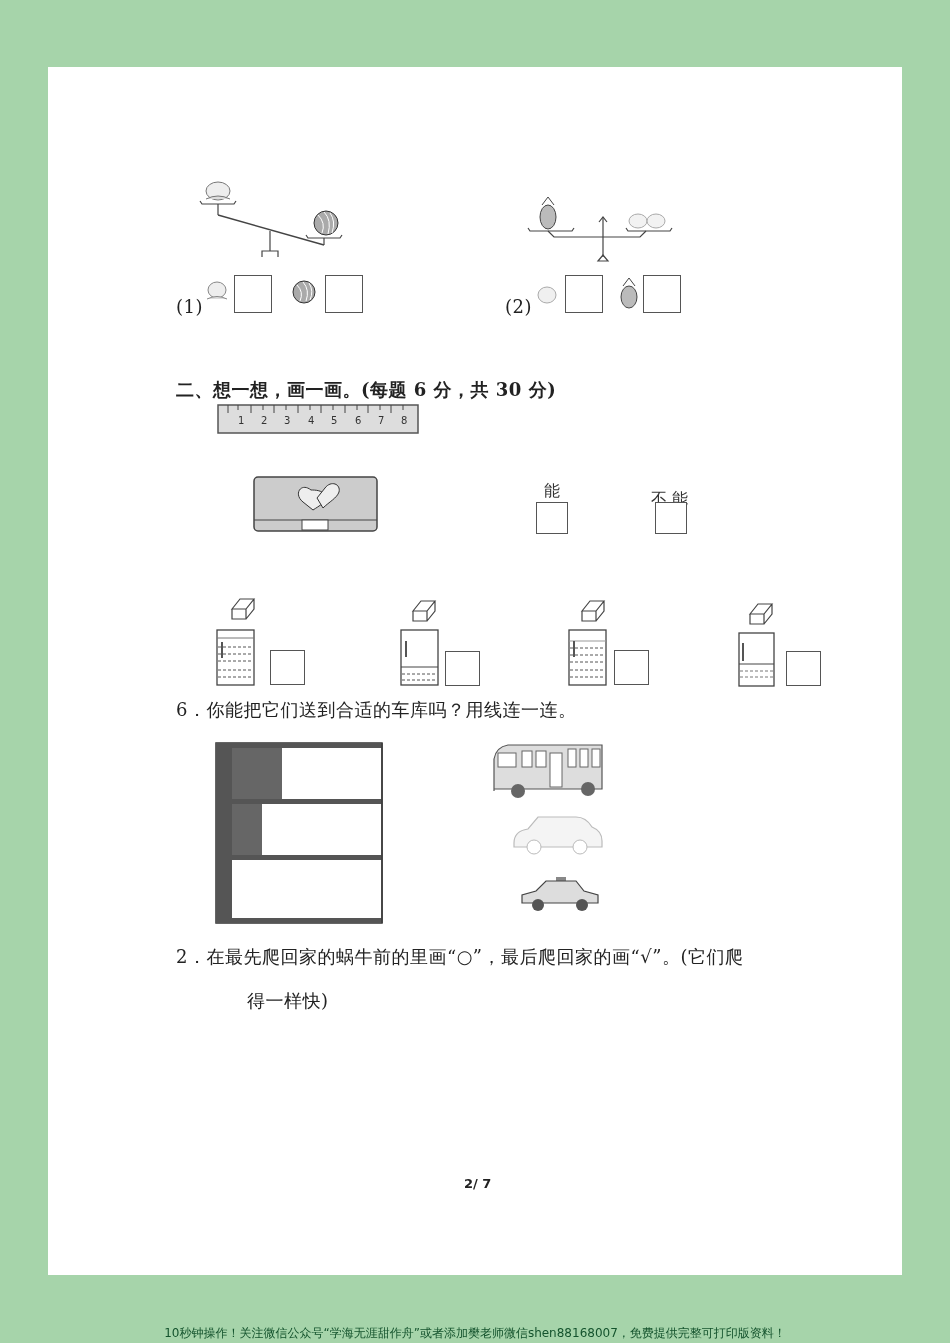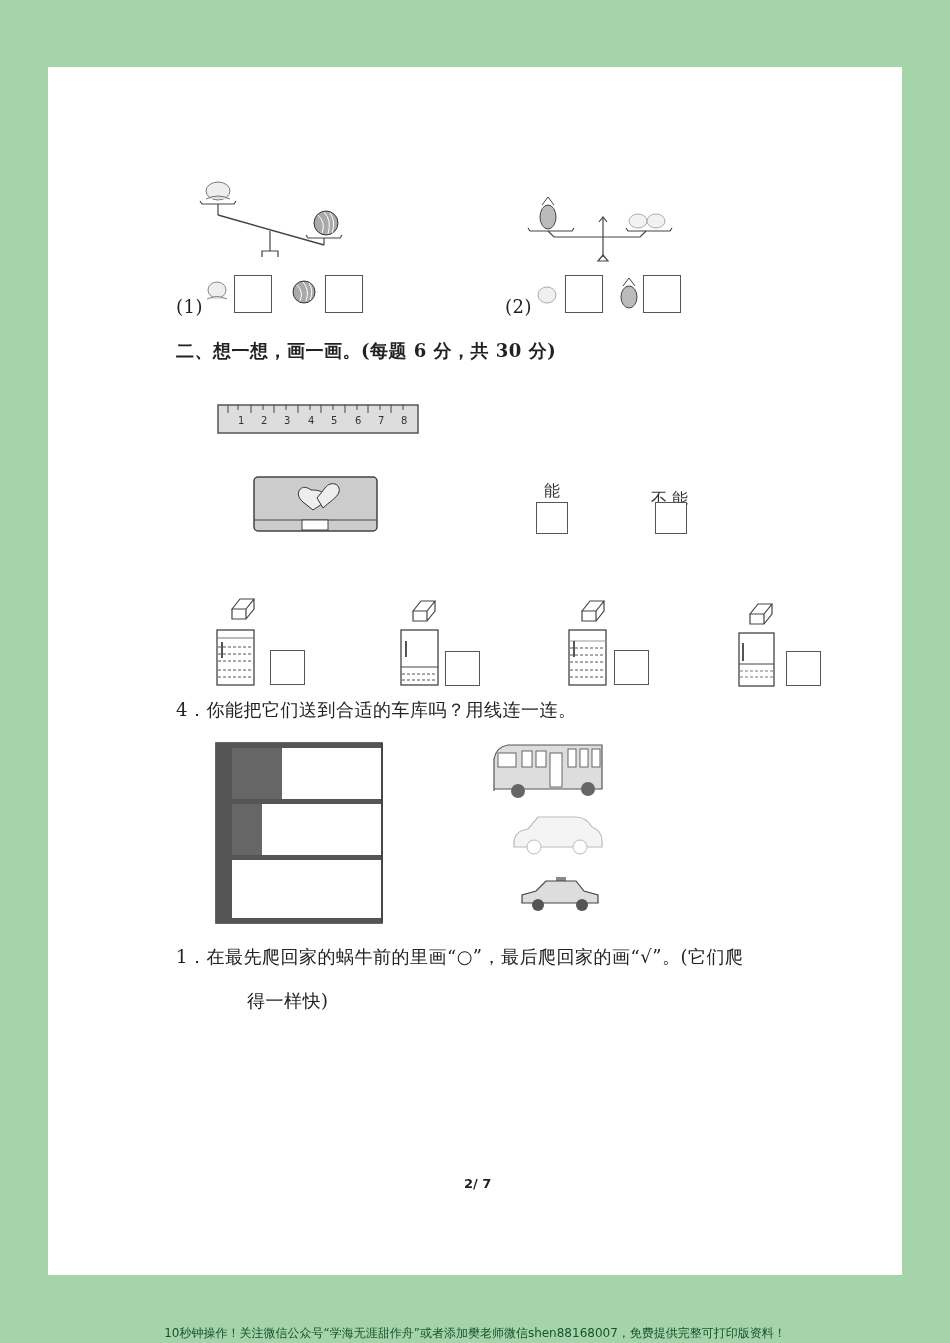--- a/index.html
+++ b/index.html
@@ -1,21 +1,21 @@
 <!DOCTYPE html>
 <html><head>
 <meta charset="utf-8">
 <style>
   html, body { margin:0; padding:0; }
   body { width:950px; height:1343px; background:#a6d4aa; position:relative; overflow:hidden;
          font-family:"DejaVu Serif","Liberation Serif",serif; color:#222; }
   .page { position:absolute; left:48px; top:67px; width:854px; height:1208px; background:#fff; }
   .abs { position:absolute; }
   .qtext { font-size:18px; white-space:nowrap; color:#222; letter-spacing:0.5px; }
-  .heading { font-size:18px; font-weight:bold; white-space:nowrap; letter-spacing:0.5px; }
+  .heading { font-size:18px; font-weight:bold; white-space:nowrap; letter-spacing:0.5px;margin-top:39px; }
   .box { position:absolute; border:1.6px solid #555; background:#fff; box-sizing:border-box; }
   .lbl { font-size:16px; color:#333; white-space:nowrap; }
   .pageno { font-size:13px; font-weight:bold; font-family:"DejaVu Sans", sans-serif; }
   .footer { position:absolute; left:0; width:950px; top:1325px; text-align:center;
             font-family:"DejaVu Sans","Liberation Sans",sans-serif; font-size:12px; color:#14532d; }
   svg { position:absolute; overflow:visible; }
 </style>
 </head>
 <body>
 
@@ -182,21 +182,21 @@
     <rect x="1" y="1" width="35" height="53" fill="#fff" stroke="#444" stroke-width="1.3"></rect>
     <line x1="1" y1="32" x2="36" y2="32" stroke="#444"></line>
     <g stroke="#777" stroke-dasharray="3,2">
         <line x1="2" y1="39" x2="35" y2="39"></line>
         <line x1="2" y1="45" x2="35" y2="45"></line>
       </g>
     <rect x="4" y="11" width="2" height="18" fill="#555"></rect>
   </svg>
   <div class="box" style="left:738px;top:584px;width:35px;height:35px;border-width:1.2px;"></div>
 
-  <div class="abs qtext" style="left:128px;top:631px;">4．你能把它们送到合适的车库吗？用线连一连。</div>
+  <div class="abs qtext" style="left:128px;top:631px;">6．你能把它们送到合适的车库吗？用线连一连。</div>
   <svg style="left:168px;top:676px;" width="168" height="182">
     <rect x="0" y="0" width="166" height="180" fill="#fff" stroke="#333" stroke-width="1.5"></rect>
     <rect x="0" y="0" width="16" height="180" fill="#555"></rect>
     <rect x="16" y="0" width="150" height="5" fill="#555"></rect>
     <rect x="16" y="5" width="50" height="53" fill="#666"></rect>
     <rect x="16" y="56" width="150" height="5" fill="#555"></rect>
     <rect x="16" y="61" width="30" height="53" fill="#666"></rect>
     <rect x="16" y="112" width="150" height="5" fill="#555"></rect>
     <rect x="16" y="175" width="150" height="5" fill="#555"></rect>
     <line x1="166" y1="0" x2="166" y2="180" stroke="#333" stroke-width="1.2"></line>
@@ -221,19 +221,19 @@
     <circle cx="24" cy="38" r="7" fill="#fff" stroke="#bbb"></circle>
       <circle cx="70" cy="38" r="7" fill="#fff" stroke="#bbb"></circle>
   </svg>
   <svg style="left:472px;top:808px;" width="82" height="42">
     <rect x="36" y="2" width="10" height="4" fill="#888"></rect>
     <path d="M2 28 v-8 l14 -4 l10 -10 h30 l8 10 l14 4 v8 z" fill="#ddd" stroke="#444" stroke-width="1.2"></path>
     <circle cx="18" cy="30" r="6" fill="#555"></circle>
       <circle cx="62" cy="30" r="6" fill="#555"></circle>
   </svg>
 
-  <div class="abs qtext" style="left:128px;top:878px;">1．在最先爬回家的蜗牛前的里画“○”，最后爬回家的画“√”。(它们爬</div>
+  <div class="abs qtext" style="left:128px;top:878px;">2．在最先爬回家的蜗牛前的里画“○”，最后爬回家的画“√”。(它们爬</div>
   <div class="abs qtext" style="left:170px;top:922px;margin-left:29px;">得一样快)</div>
 
   <div class="abs pageno" style="left:416px;top:1109px;">2/ 7</div>
 </div>
 
 <div class="footer">10秒钟操作！关注微信公众号“学海无涯甜作舟”或者添加樊老师微信shen88168007，免费提供完整可打印版资料！</div>
 
 </body></html>

